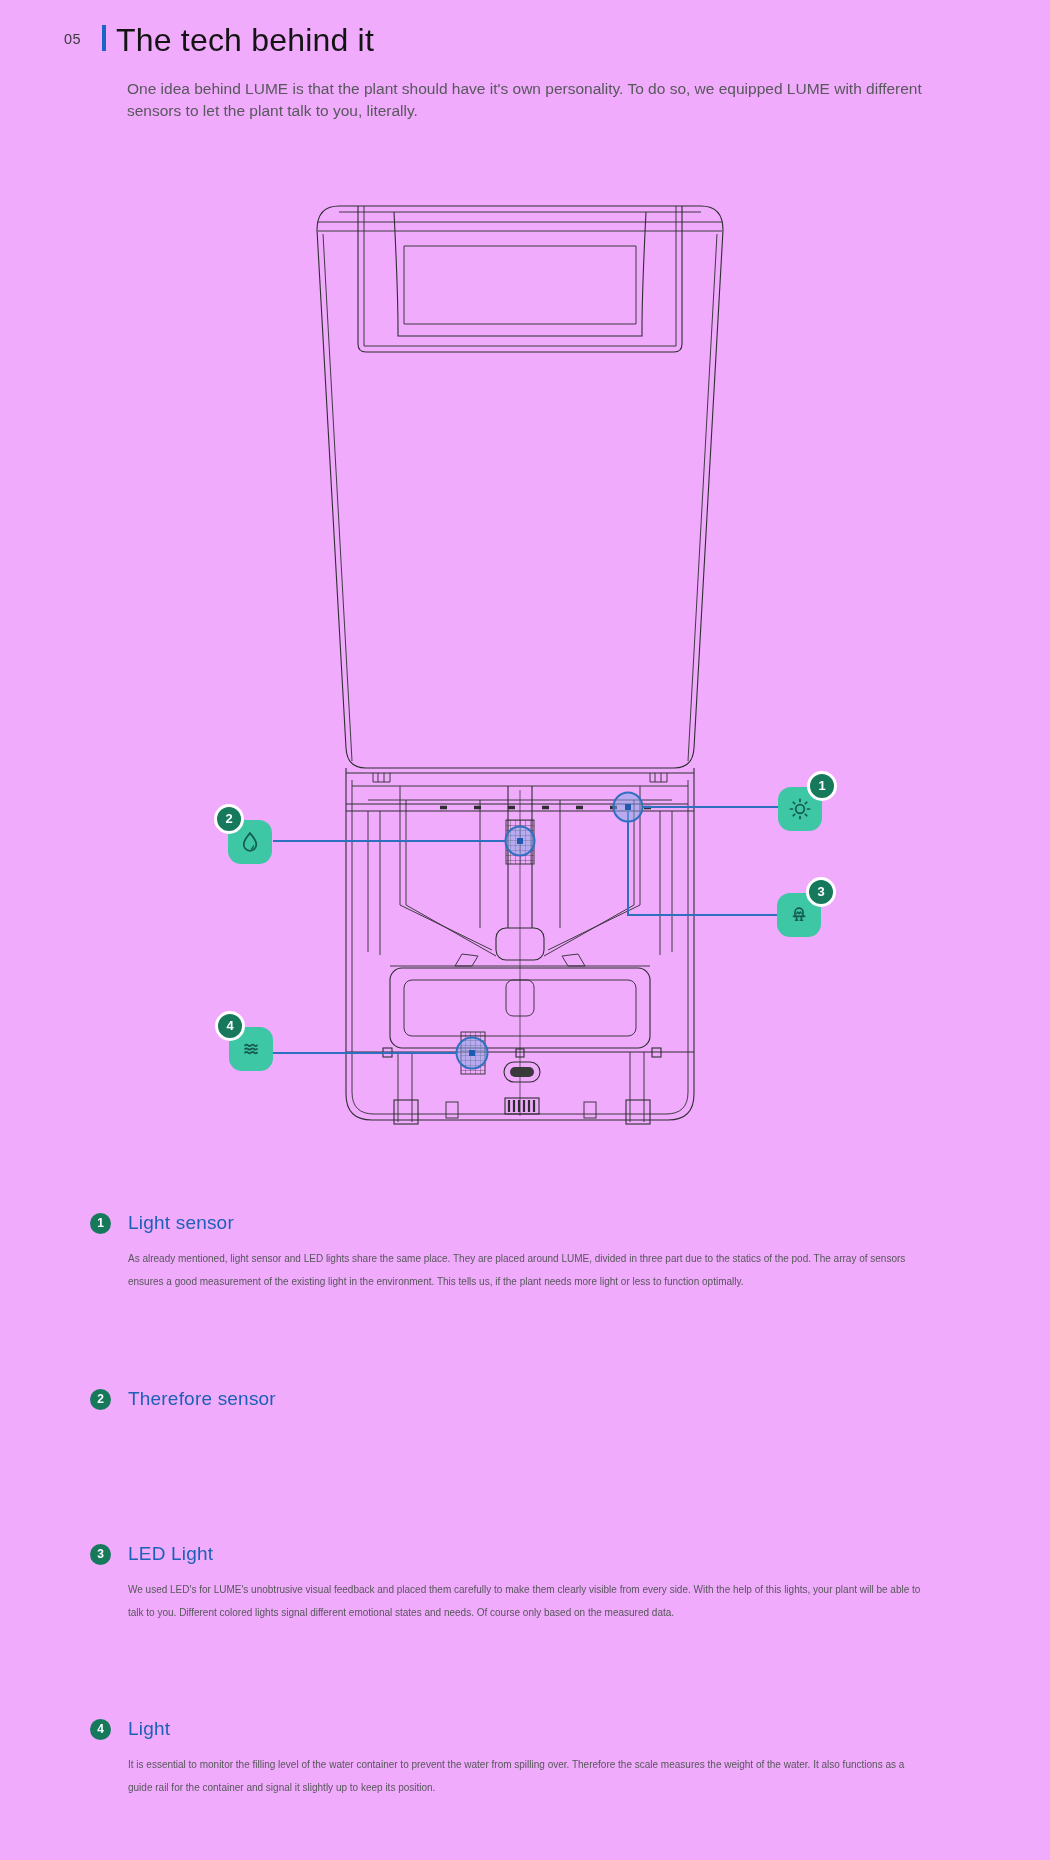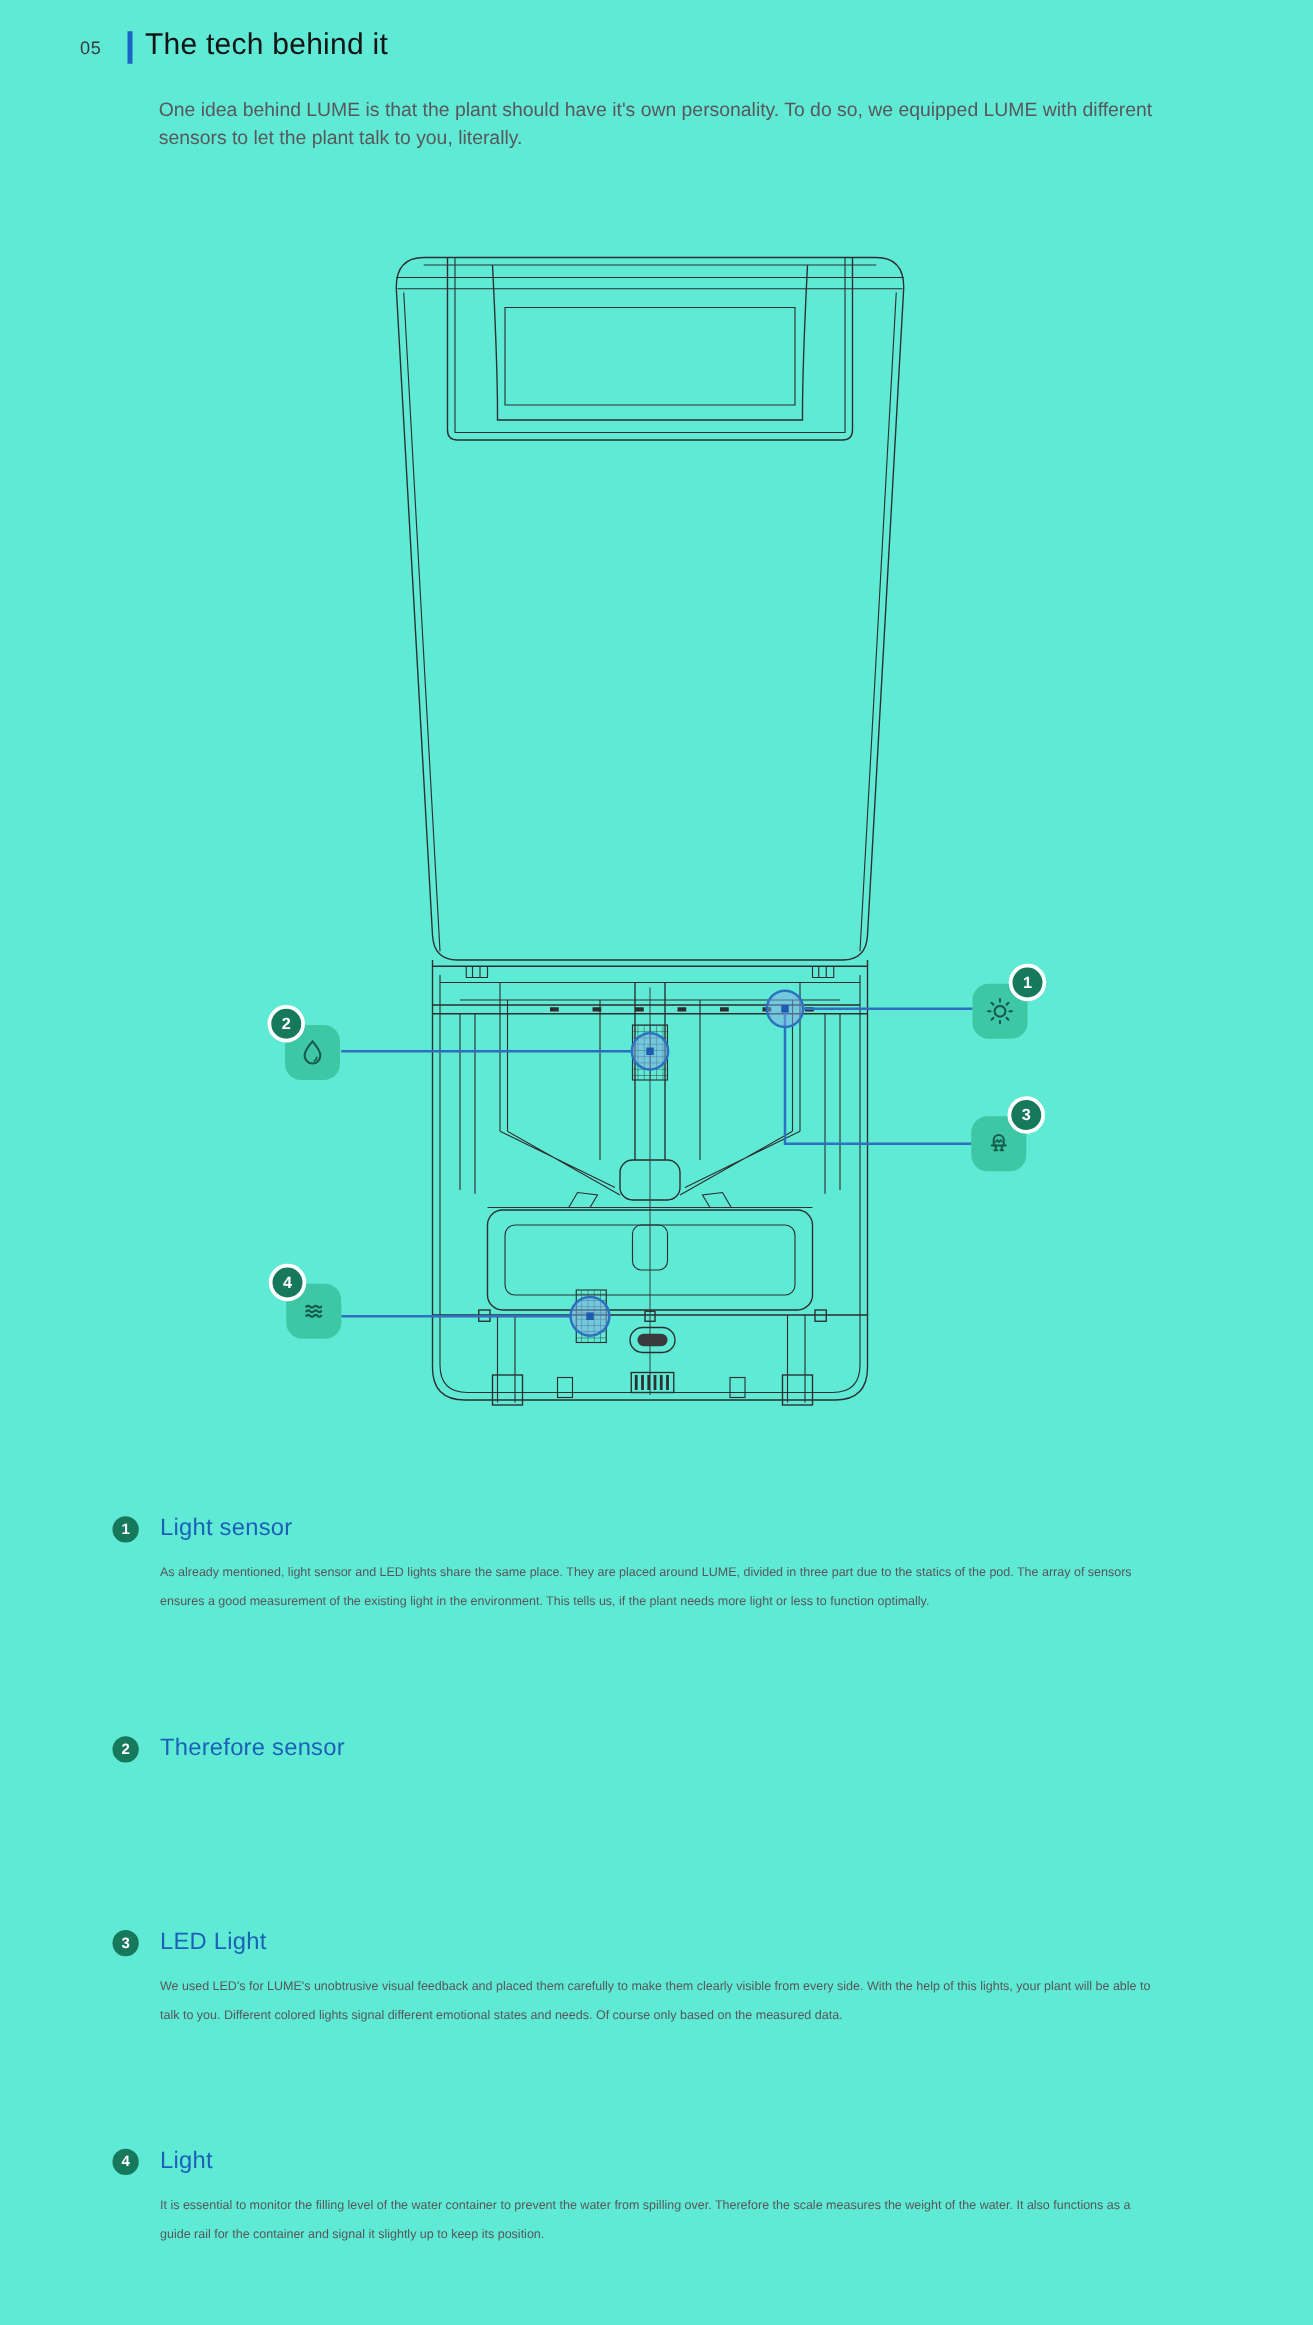--- a/index.html
+++ b/index.html
@@ -1,22 +1,22 @@
 <!DOCTYPE html>
 <html><head>
 <meta charset="utf-8">
 <style>
   html,body{margin:0;padding:0;background:#ffffff;}
   body{font-family:"Liberation Sans", sans-serif;}
-  #page{position:relative;width:1050px;height:1860px;background:#5eead4;overflow:hidden;}
+  #page{position:relative;width:1050px;height:1860px;background:#f0abfc;overflow:hidden;}
 
   
   .page-num{position:absolute;left:64px;top:31px;font-size:14.5px;color:#3a3a3e;letter-spacing:.5px;}
   .accent-bar{position:absolute;left:102px;top:25px;width:4px;height:26px;background:#1B63C6;}
-  .page-title{position:absolute;left:116px;top:22px;margin:0;font-size:24px;font-weight:500;color:#141414;letter-spacing:.2px;}
+  .page-title{position:absolute;left:116px;top:22px;margin:0;font-size:32px;font-weight:500;color:#141414;letter-spacing:.2px;}
   .intro{position:absolute;left:123px;top:74px;width:800px;margin:4px;font-size:15.5px;line-height:21.5px;color:#58585c;}
 
   
   #drawing{position:absolute;left:0;top:0;}
 
   .callout{position:absolute;width:44px;height:44px;border-radius:13px;background:#3EC7A5;
            display:flex;align-items:center;justify-content:center;}
   .callout svg{display:block;}
   .cbadge{position:absolute;width:24px;height:24px;border-radius:50%;background:#16795C;
           border:3px solid #fff;color:#fff;font-size:13px;font-weight:bold;line-height:24px;

